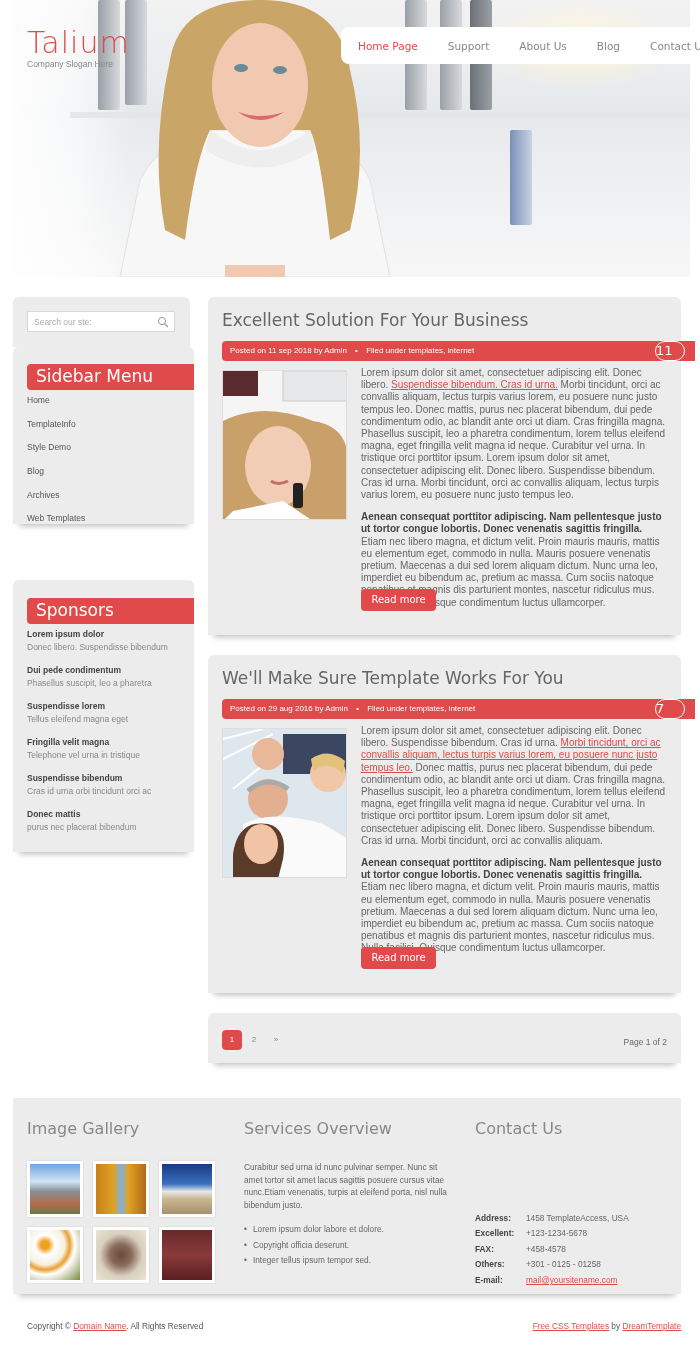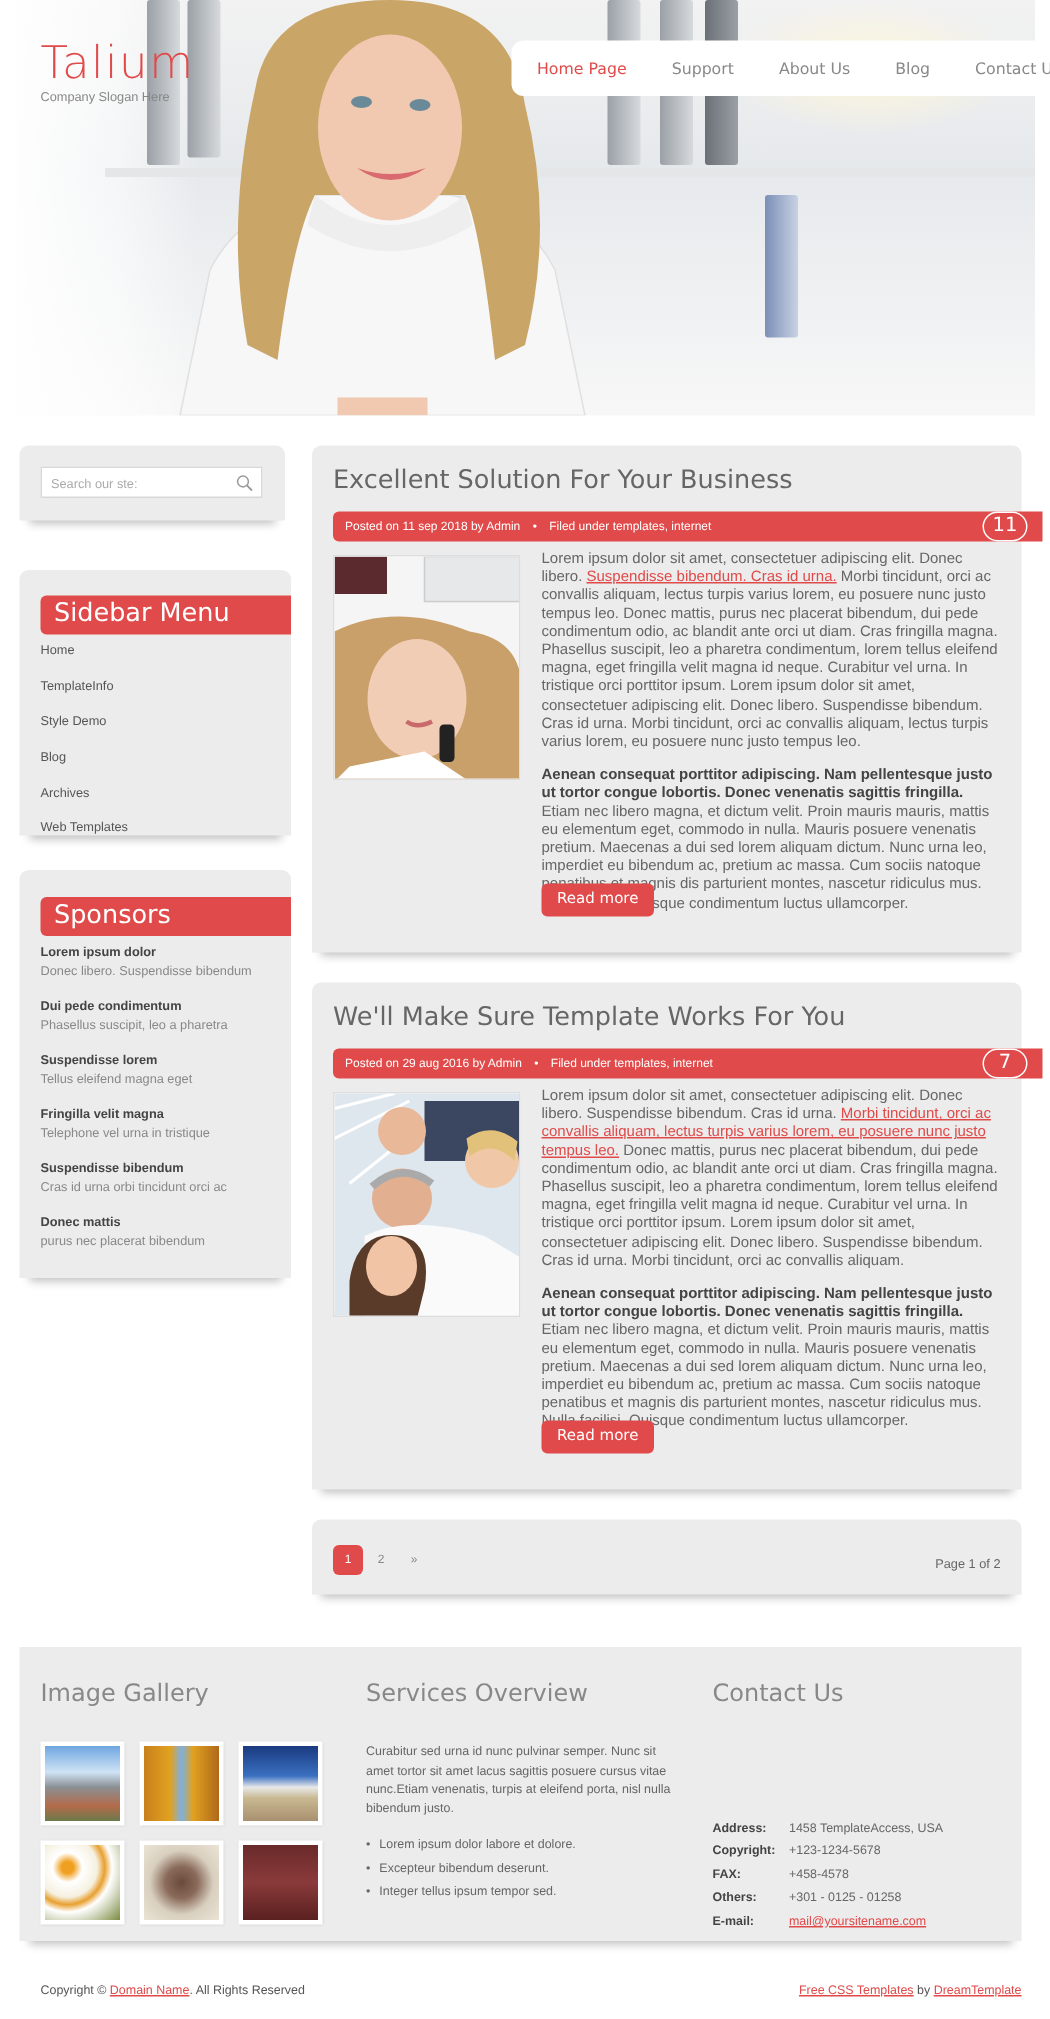--- a/index.html
+++ b/index.html
@@ -20,40 +20,40 @@
   .nav a.active { color: #e04a4a; }
   .nav a:last-child { margin-right: 0; }
 
   
   .panel { position: absolute; background: #ececec; border-radius: 6px 6px 0 0; box-shadow: 0 8px 6px -6px #bdbdbd; }
   .search-panel { left: 13px; top: 297px; width: 177px; height: 50px; }
   .search-box { position: absolute; left: 14px; top: 14px; width: 148px; height: 21px; background: #fff; border: 1px solid #d8d8d8; font-size: 8.5px; color: #aaa; padding: 5px 6px; }
   .search-icon { position: absolute; right: 5px; top: 4px; width: 12px; height: 12px; }
 
   .side-title { position: absolute; left: 14px; height: 26px; width: 167px; background: #e04a4a; color: #fff; font-family: "DejaVu Sans", sans-serif; font-size: 17px; padding: 2px 9px; border-radius: 4px 0 0 4px; white-space: nowrap; }
-  .menu-panel { left: 13px; top: 380px; width: 181px; height: 177px; border-radius: 6px 6px 0 0; }
+  .menu-panel { left: 13px; top: 347px; width: 181px; height: 177px; border-radius: 6px 6px 0 0; }
   .menu-panel .side-title { top: 17px; }
   .menu-list { position: absolute; left: 14px; top: 48px; list-style: none; }
   .menu-list li { font-size: 8.5px; color: #555; height: 23.7px; }
 
   .sponsor-panel { left: 13px; top: 580px; width: 181px; height: 272px; }
   .sponsor-panel .side-title { top: 18px; }
   .sponsor-list { position: absolute; left: 14px; top: 49px; list-style: none; }
   .sponsor-list li { height: 36px; }
   .sp-title { font-size: 8.5px; font-weight: bold; color: #444; }
   .sp-desc { font-size: 8.5px; color: #888; margin-top: 3px; }
 
   
   .post { left: 208px; width: 473px; border-radius: 6px 6px 0 0; }
   .post1 { top: 297px; height: 338px; }
   .post2 { top: 655px; height: 338px; }
   .post-title { position: absolute; left: 14px; top: 13px; font-family: "DejaVu Sans", sans-serif; font-size: 17px; color: #666; white-space: nowrap; }
   .meta-bar { position: absolute; left: 14px; top: 44px; width: 473px; height: 20px; background: #e04a4a; border-radius: 4px 0 0 4px; color: #fff; font-size: 8px; padding: 5px 8px; white-space: nowrap; }
   .meta-bar .dot { margin: 0 6px; }
-  .comment-badge { position: absolute; right: 10px; top: 0px; width: 30px; height: 20px; border-radius: 10px; border: 1px solid #fff; background: #e04a4a; color: #fff; font-family: "DejaVu Sans", sans-serif; font-size: 13px; text-align: center; line-height: 18px; }
+  .comment-badge { position: absolute; right: 10px; top: 0px; width: 30px; height: 20px; border-radius: 10px; border: 1px solid #fff; background: #e04a4a; color: #fff; font-family: "DejaVu Sans", sans-serif; font-size: 13px; line-height: 18px; }
   .post-img { position: absolute; left: 14px; top: 73px; width: 125px; height: 150px; border: 1px solid #ddd; overflow: hidden; background: #fff; }
   .post-text { position: absolute; left: 153px; top: 70px; width: 305px; font-size: 10px; line-height: 12.2px; color: #666; }
   .post-text p { margin-bottom: 10px; }
   .post-text b { color: #444; }
   .read-more { position: absolute; left: 153px; width: 75px; height: 22px; background: #e04a4a; color: #fff; border-radius: 4px; font-family: "DejaVu Sans", sans-serif; font-size: 10px; text-align: center; line-height: 22px; }
   .post1 .read-more { top: 292px; }
   .post2 .read-more { top: 292px; }
 
   
   .pager { left: 208px; top: 1013px; width: 473px; height: 50px; }
@@ -258,33 +258,33 @@
       </div>
     <div class="thumb">
         <div style="background:linear-gradient(180deg,#6a2a2a 0%,#8a3a3a 50%,#5a2020 100%);"></div>
       </div>
   </div>
 
   <div class="f-title" style="left:231px;">Services Overview</div>
   <div class="f-text" style="left:231px;top:63px;width:205px;">Curabitur sed urna id nunc pulvinar semper. Nunc sit amet tortor sit amet lacus sagittis posuere cursus vitae nunc.Etiam venenatis, turpis at eleifend porta, nisl nulla bibendum justo.</div>
   <ul class="f-list">
     <li>Lorem ipsum dolor labore et dolore.</li>
-    <li>Excepteur bibendum deserunt.</li>
+    <li>Copyright officia deserunt.</li>
     <li>Integer tellus ipsum tempor sed.</li>
   </ul>
 
   <div class="f-title" style="left:462px;">Contact Us</div>
   <table class="contact-table">
     <tbody>
         <tr>
           <td class="k">Address:</td>
           <td>1458 TemplateAccess, USA</td>
         </tr>
     <tr>
-          <td class="k">Copyright:</td>
+          <td class="k">Excellent:</td>
           <td>+123-1234-5678</td>
         </tr>
     <tr>
           <td class="k">FAX:</td>
           <td>+458-4578</td>
         </tr>
     <tr>
           <td class="k">Others:</td>
           <td>+301 - 0125 - 01258</td>
         </tr>

